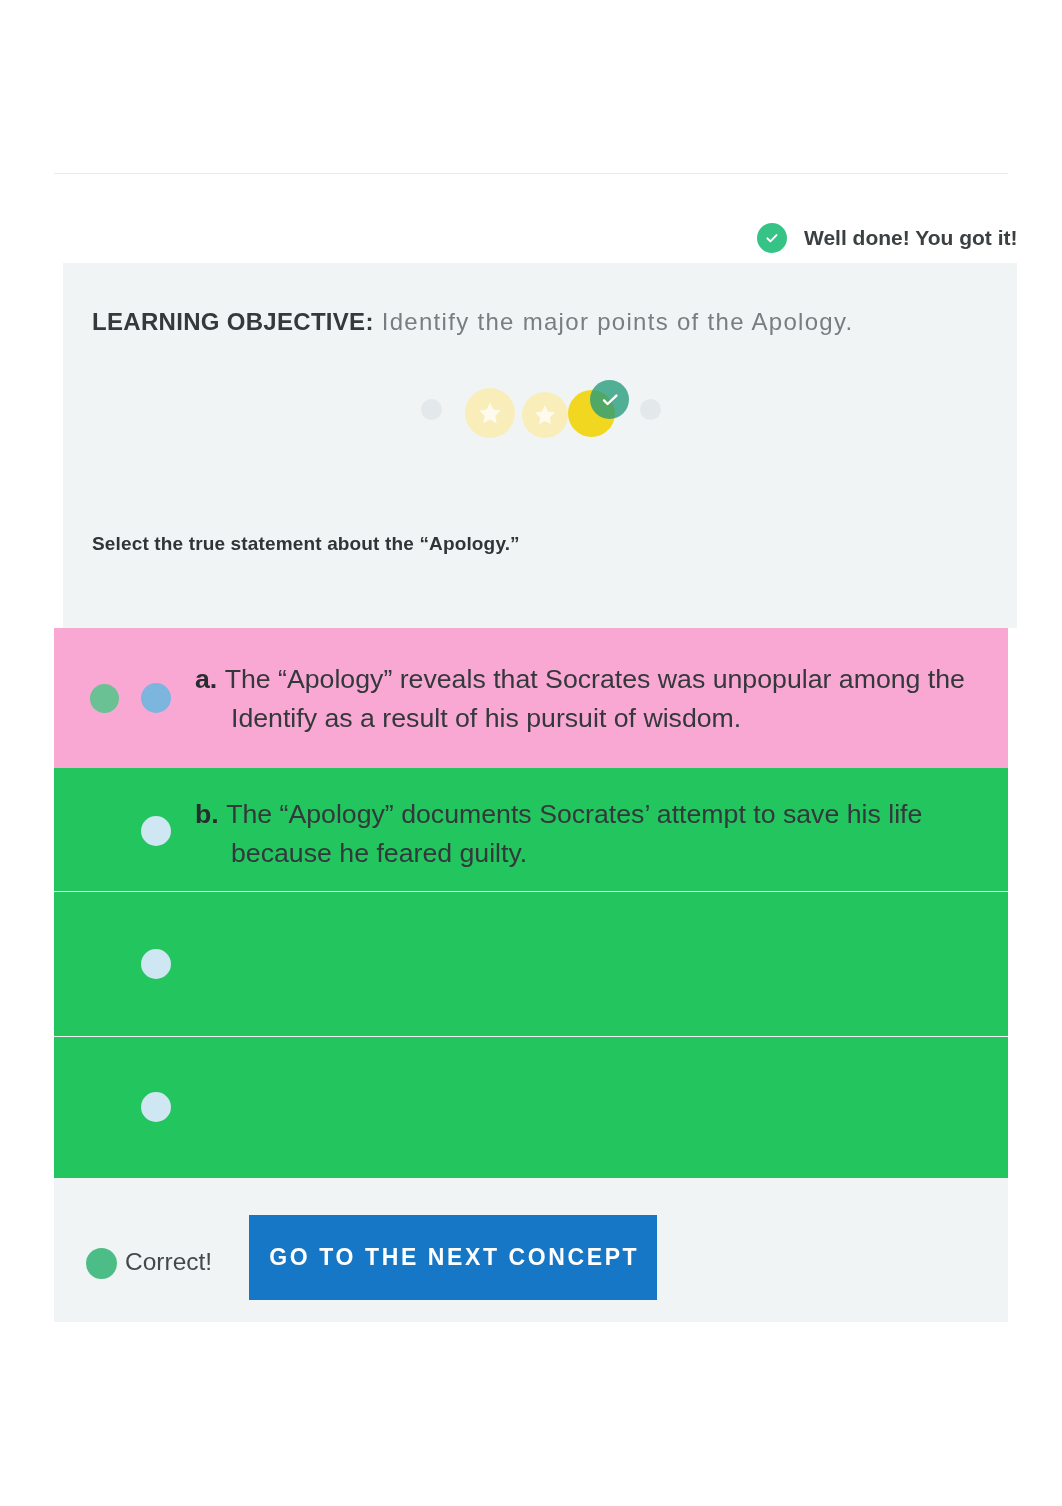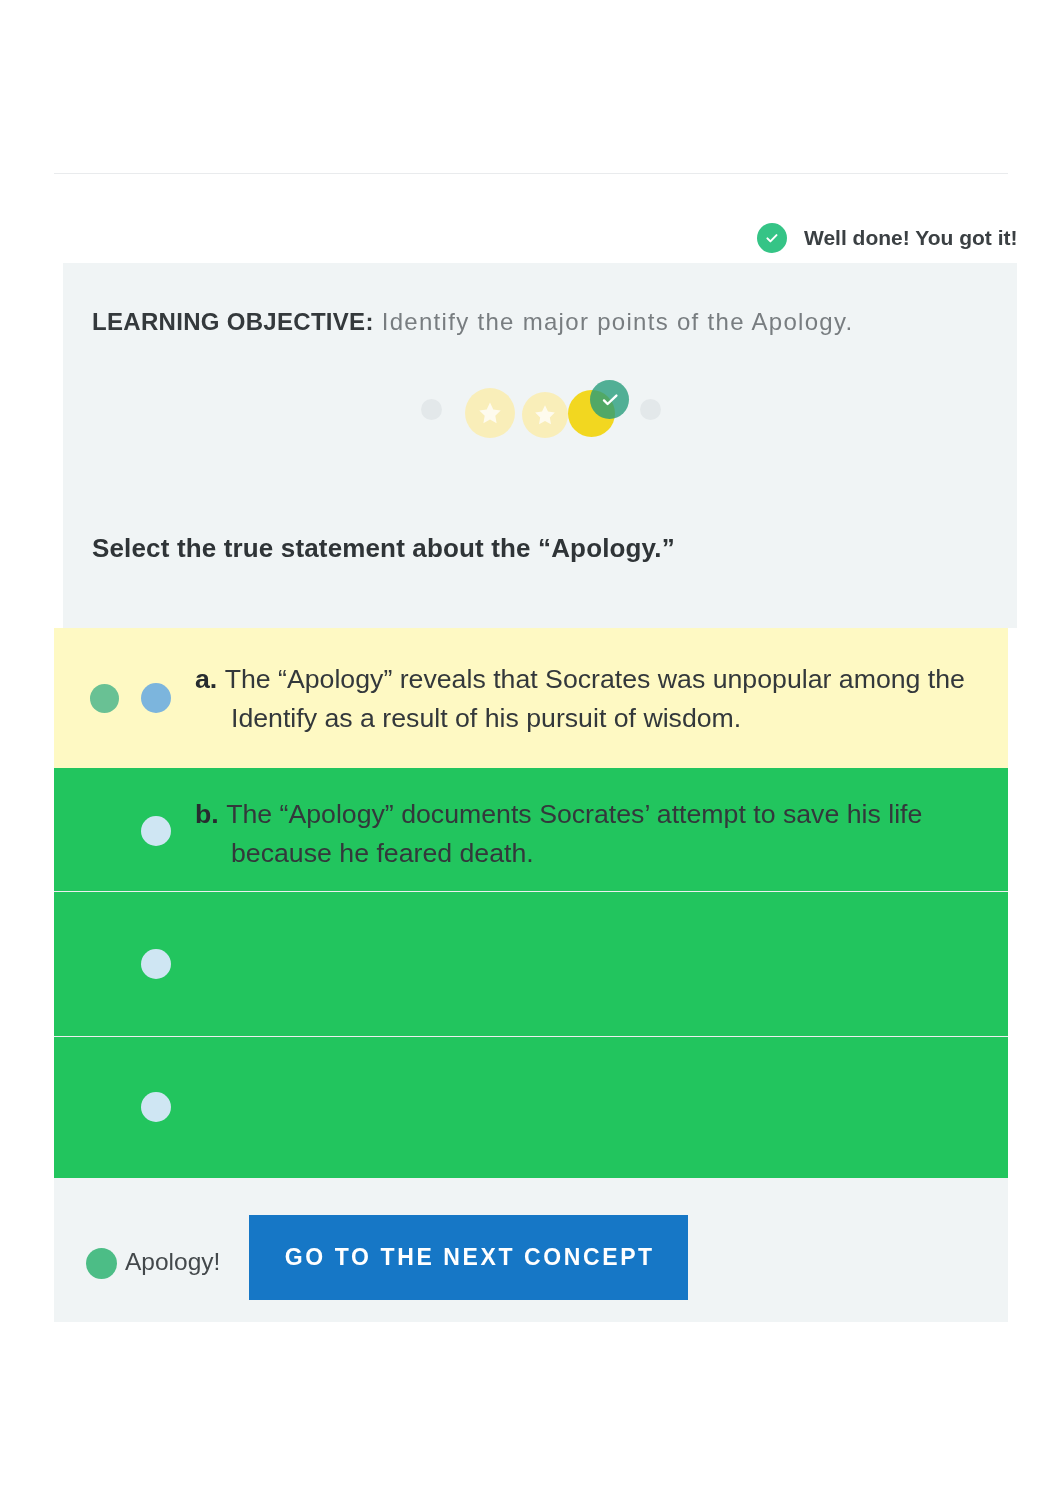--- a/index.html
+++ b/index.html
@@ -25,40 +25,40 @@
   .steps{position:absolute;left:0;top:0;width:954px;height:0;}
   .step{position:absolute;border-radius:50%;}
   .s1{left:358px;top:136px;width:21px;height:21px;background:#e3e8ea;}
   .s2{left:402px;top:125px;width:50px;height:50px;background:#f9eeb9;}
   .s3{left:459px;top:129px;width:46px;height:46px;background:#f9eeb9;}
   .s4{left:505px;top:127px;width:47px;height:47px;background:#f2d720;}
   .s5{left:577px;top:136px;width:21px;height:21px;background:#e3e8ea;}
   .curdot{position:absolute;width:39px;height:39px;border-radius:50%;background:rgba(36,155,122,0.78);
           left:527px;top:117px;display:flex;align-items:center;justify-content:center;}
 
-  .qtext{position:absolute;left:29px;top:269px;width:900px;font-size:26px;font-weight:700;letter-spacing:.15px;
+  .qtext{position:absolute;left:29px;top:269px;width:900px;font-size:19px;font-weight:700;letter-spacing:.15px;
          color:#2f3437;line-height:1.3;white-space:nowrap;}
 
   
   .opt{position:absolute;left:0;width:954px;background:#22c55e;}
-  .opt.sel{background:#fef9c3;}
+  .opt.sel{background:#f9a8d4;}
   .divider{position:absolute;left:0;width:954px;height:1px;background:#edeff1;}
   .greendot{position:absolute;width:29px;height:29px;border-radius:50%;background:#69c194;}
   .optradio{position:absolute;width:30px;height:30px;border-radius:50%;background:#cfe6f3;}
   .optradio.picked{background:#7cb5dd;}
   .opttext{position:absolute;font-size:26.7px;line-height:39px;color:#33383b;white-space:nowrap;}
   .oline1{display:block;width:-moz-fit-content;width:fit-content;}
   .oline2{display:block;width:-moz-fit-content;width:fit-content;margin-left:36px;}
   .opttext b{font-weight:700;color:#272c2f;}
 
   
   .footer{position:absolute;left:0;top:1005px;width:954px;height:144px;background:#f0f4f5;}
   .corrdot{position:absolute;left:32px;top:70px;width:31px;height:31px;border-radius:50%;background:#4cbd86;}
   .corrtext{position:absolute;left:71px;top:68px;font-size:24.5px;color:#43484b;line-height:31px;}
-  .nextbtn{position:absolute;left:195px;top:37px;width:439px;height:85px;background:#1677c6;
+  .nextbtn{position:absolute;left:195px;top:37px;width:408px;height:85px;background:#1677c6;
            color:#fff;border:none;font-size:23px;font-weight:700;letter-spacing:2.6px;
            cursor:pointer;font-family:"Liberation Sans",sans-serif;text-indent:2.6px;}
 </style>
 </head>
 <body>
 
 <div class="page">
   <div class="card">
     <div class="cardtopline"></div>
 
@@ -107,36 +107,36 @@
       <div class="opttext" style="left:141px;top:32px;width:800px">
         <span class="oline1"><b>a. </b><span>The “Apology” reveals that Socrates was unpopular among the</span></span>
           <span class="oline2">Identify as a result of his pursuit of wisdom.</span>
       </div>
     </div>
 
     <div class="opt" style="top:595px;height:124px">
       <span class="optradio" style="left:87px;top:48px"></span>
       <div class="opttext" style="left:141px;top:27px;width:800px">
         <span class="oline1"><b>b. </b><span>The “Apology” documents Socrates’ attempt to save his life</span></span>
-          <span class="oline2">because he feared death.</span>
+          <span class="oline2">because he feared guilty.</span>
       </div>
     </div>
     <div class="divider" style="top:718px"></div>
 
     <div class="opt" style="top:719px;height:145px">
       <span class="optradio" style="left:87px;top:57px"></span>
       <div class="opttext" style="left:141px;top:39px;width:800px">
       </div>
     </div>
     <div class="divider" style="top:863px"></div>
 
     <div class="opt" style="top:864px;height:141px">
       <span class="optradio" style="left:87px;top:55px"></span>
     </div>
 
     <div class="footer">
       <span class="corrdot"></span>
-      <span class="corrtext">Apology!</span>
+      <span class="corrtext">Correct!</span>
       <button class="nextbtn">GO TO THE NEXT CONCEPT</button>
     </div>
 
   </div>
 </div>
 
 </body></html>

